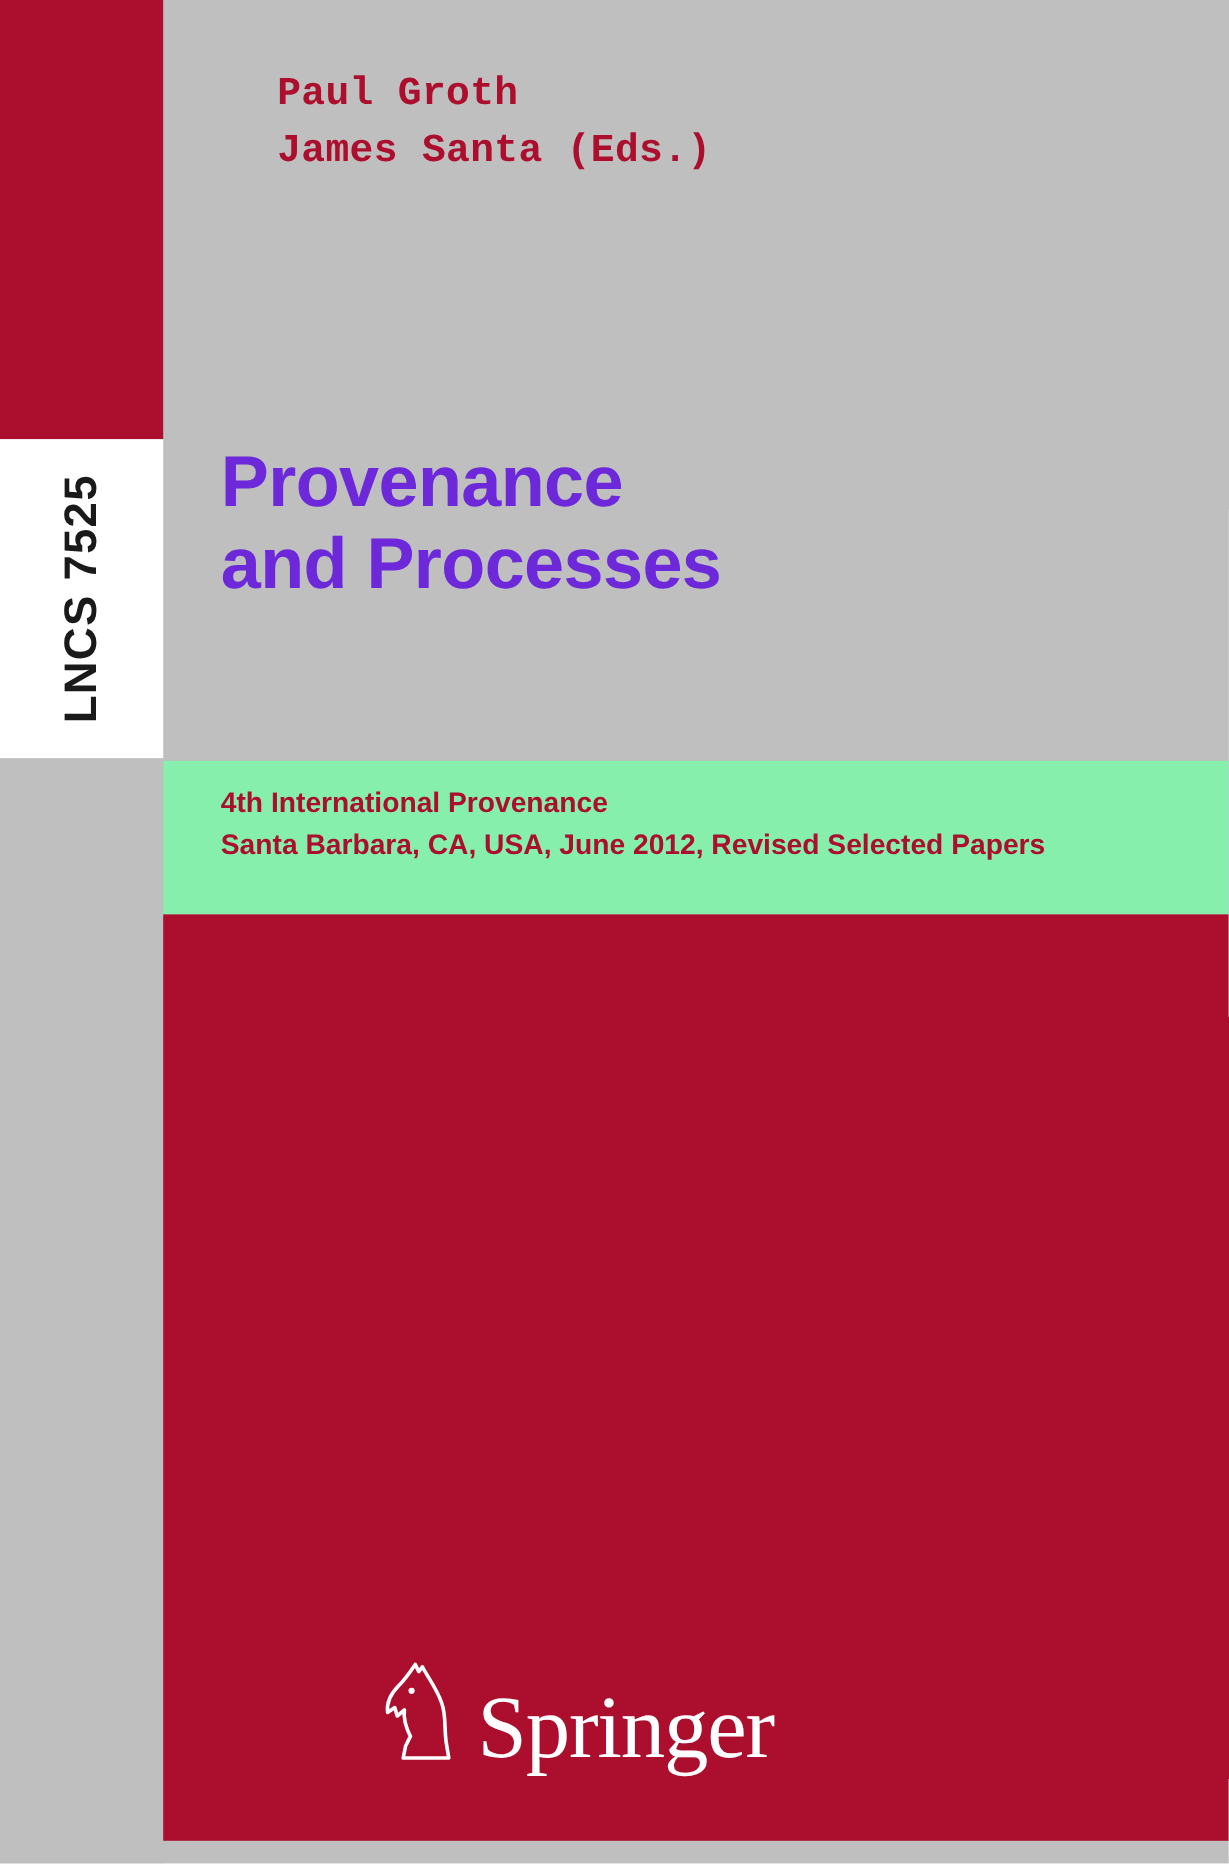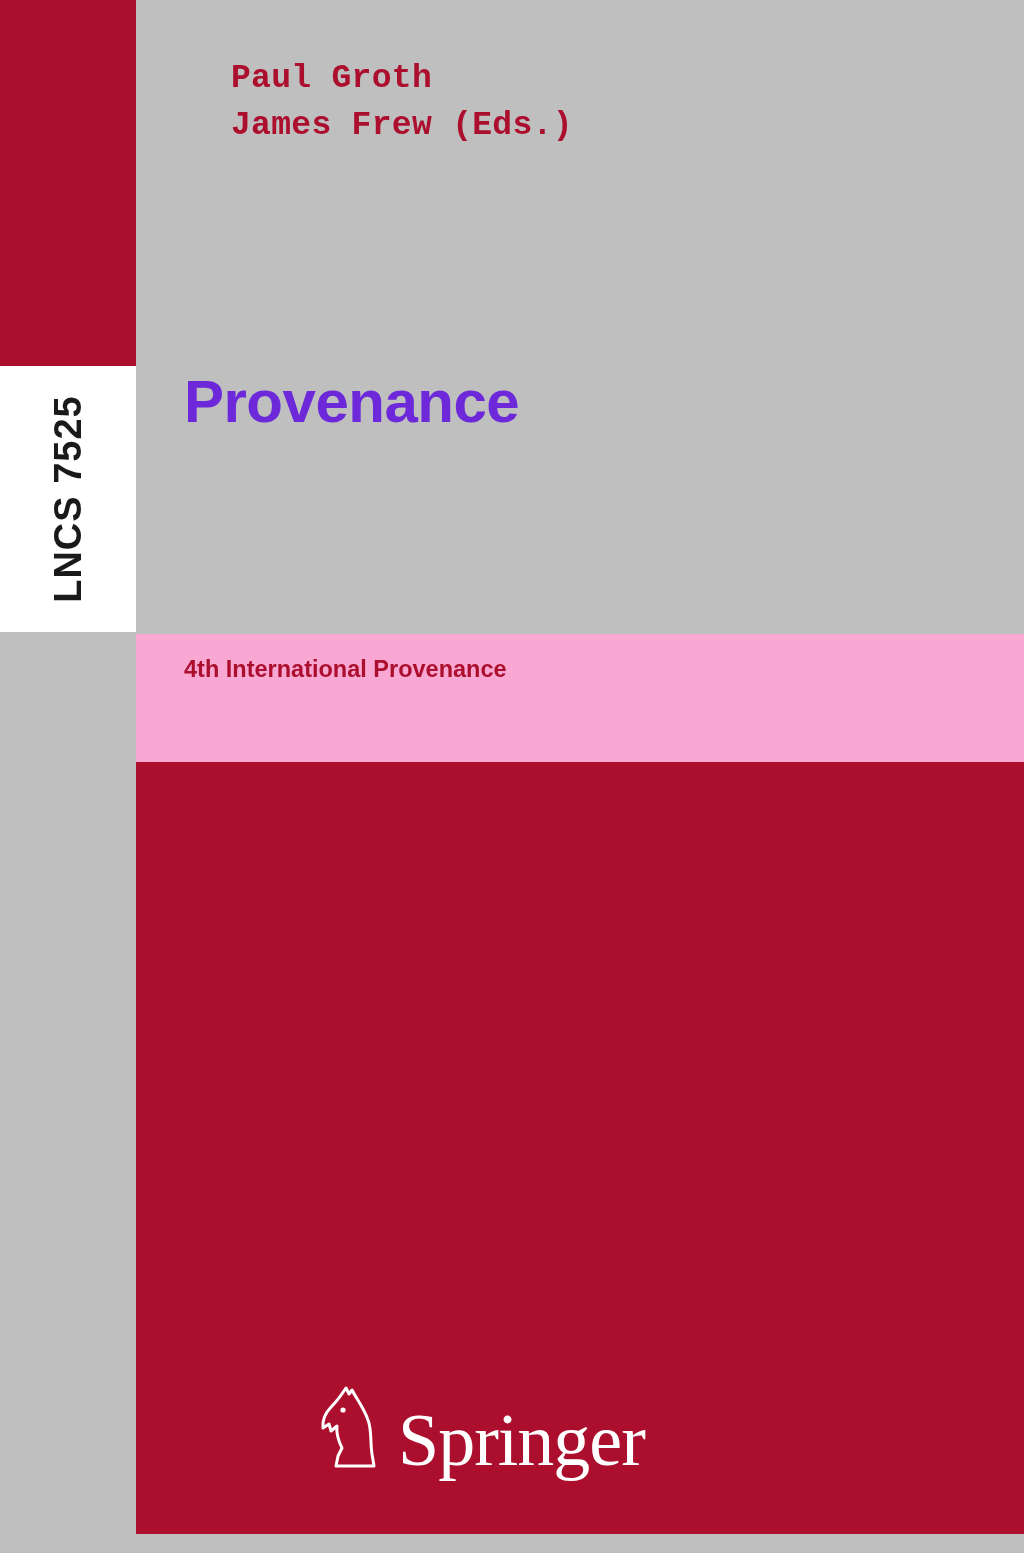--- a/index.html
+++ b/index.html
@@ -102,21 +102,21 @@
     letter-spacing: -0.5px;
   }
 
   
   .subtitle-band {
     position: absolute;
     left: 136px;
     top: 634px;
     width: 888px;
     height: 128px;
-    background: #f9a8d4;
+    background: #86efac;
   }
   .subtitle {
     position: absolute;
     left: 48px;
     top: 18px;
     color: #ac0f2e;
     font-size: 23.5px;
     font-weight: bold;
     line-height: 1.48;
     font-family: "Liberation Sans", sans-serif;
@@ -163,30 +163,32 @@
   <div class="spine-top"></div>
 
   <div class="lncs-box">
     <div class="lncs-text">LNCS 7525</div>
   </div>
 
   <div class="spine-grey"></div>
 
   <div class="editors">
     <div>Paul Groth</div>
-    <div>James Frew (Eds.)</div>
+    <div>James Santa (Eds.)</div>
   </div>
 
   <div class="title">
     <div>Provenance</div>
+    <div>and Processes</div>
   </div>
 
   <div class="subtitle-band">
     <div class="subtitle">
       <div>4th International Provenance</div>
+      <div>Santa Barbara, CA, USA, June 2012, Revised Selected Papers</div>
     </div>
   </div>
 
   <div class="red-block">
     <div class="springer">
       <span>
         <svg class="knight" viewBox="0 0 72 86" xmlns="http://www.w3.org/2000/svg">
           <path d="M30 4 C26 10 22 16 16 22 C10 28 6 36 7 44 L13 40 L15 47 L21 42 C20 50 23 58 26 64 L22 72 L20 82 L58 82 L56 70 C54 58 56 46 52 36 C48 24 40 14 36 6 L33 10 Z" fill="none" stroke="#ffffff" stroke-width="3" stroke-linejoin="round" stroke-linecap="round"></path>
           <circle cx="27" cy="26" r="2.6" fill="#ffffff"></circle>
         </svg>

